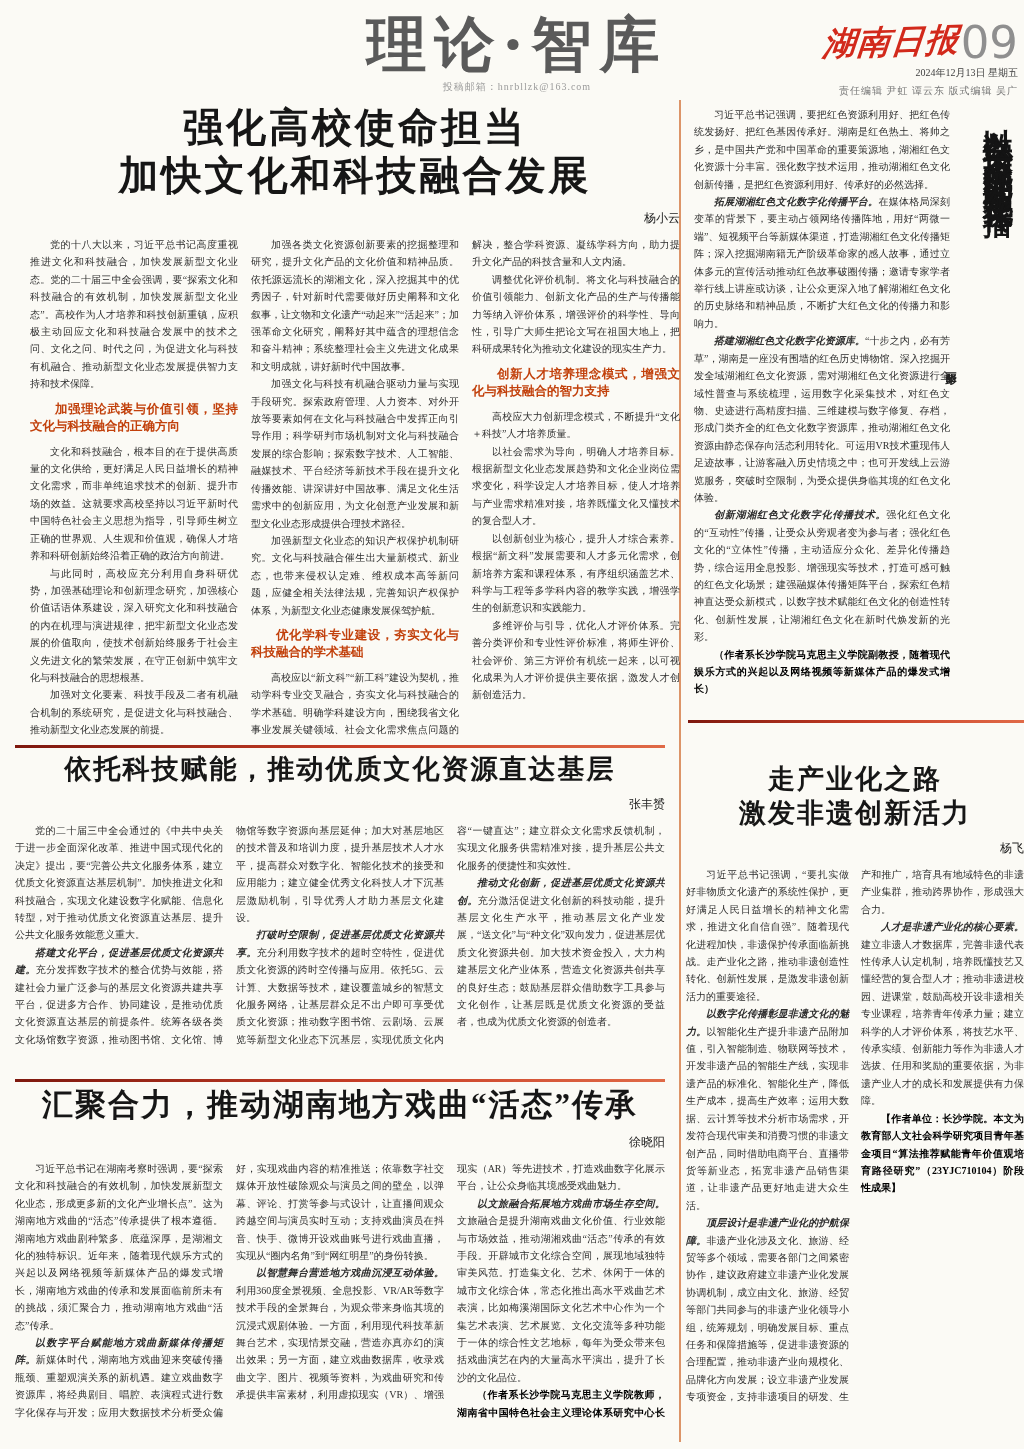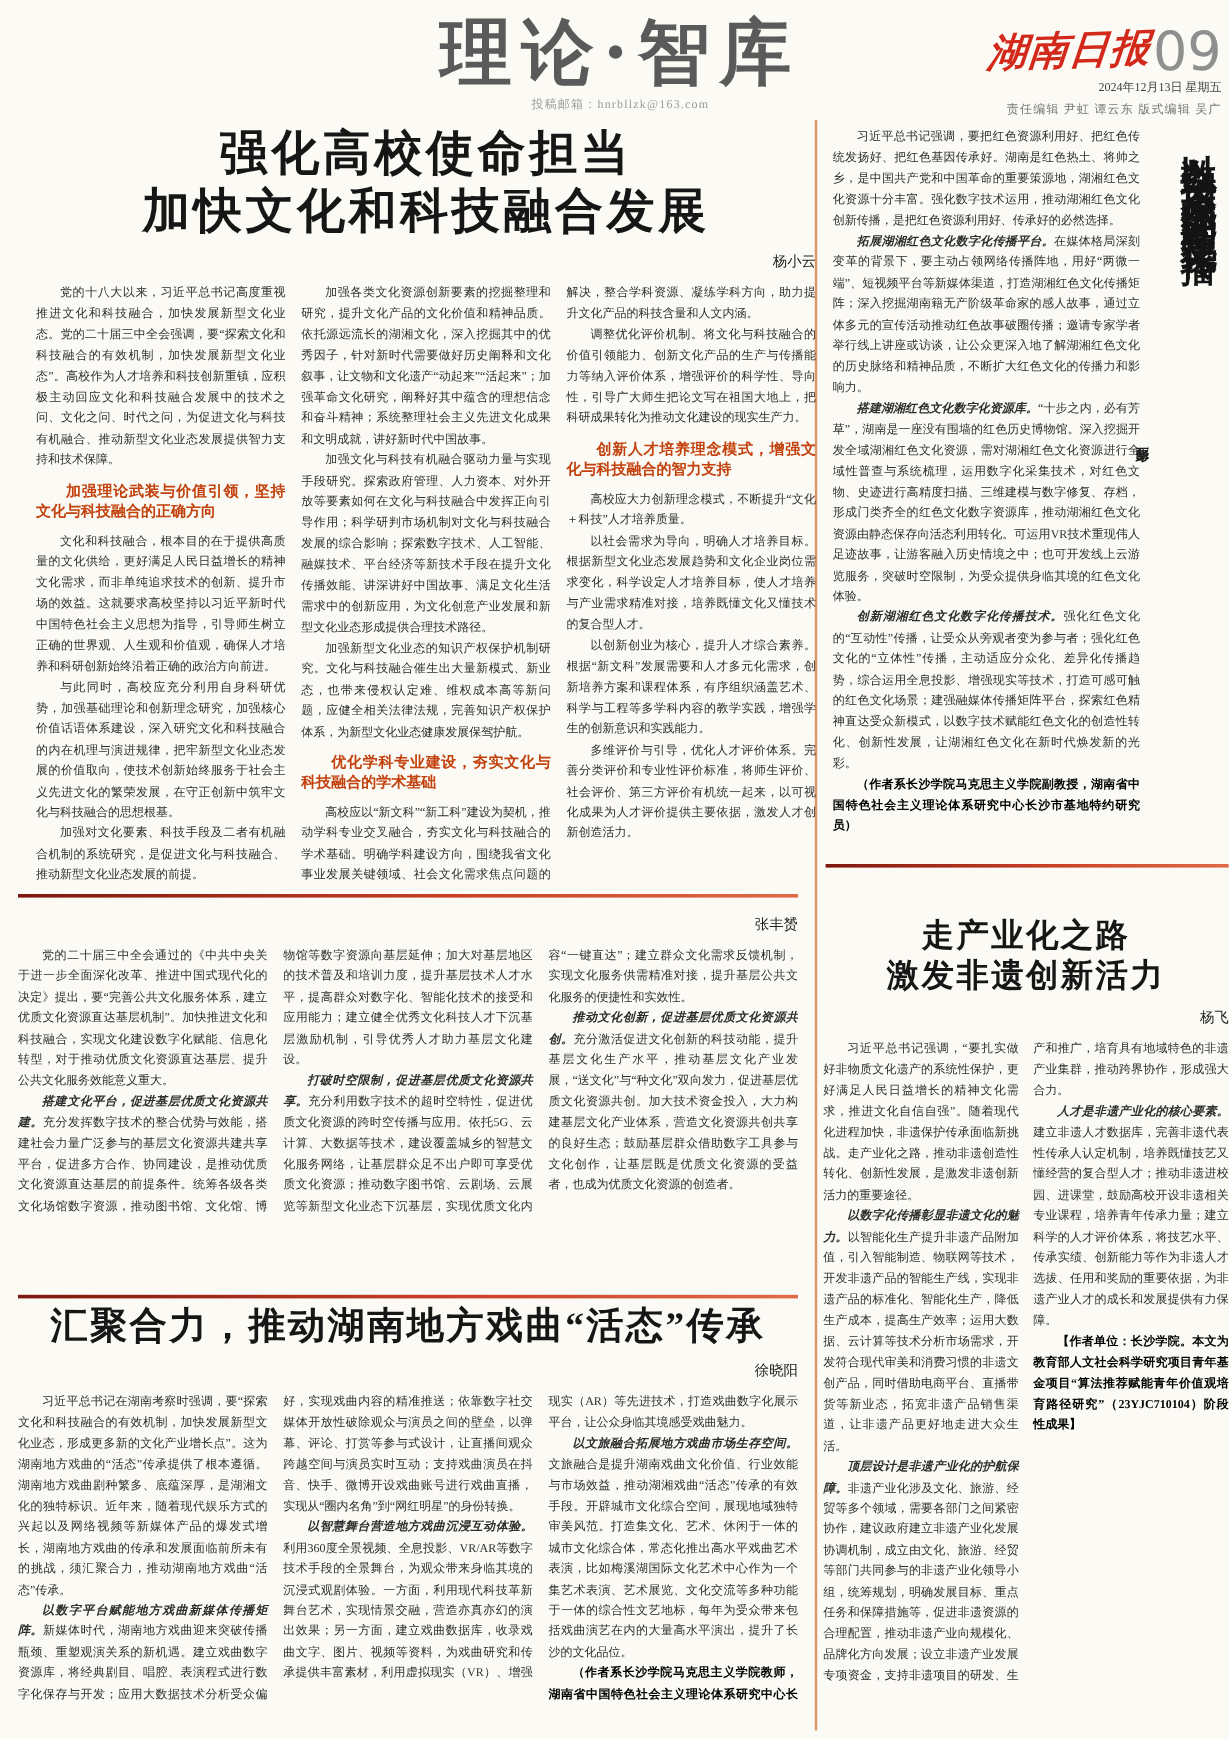--- a/index.html
+++ b/index.html
@@ -119,27 +119,28 @@
       <p>多维评价与引导，优化人才评价体系。完善分类评价和专业性评价标准，将师生评价、社会评价、第三方评价有机统一起来，以可视化成果为人才评价提供主要依据，激发人才创新创造活力。</p>
     </div>
 </div>
 
 <div class="abs" id="article-rt">
   <div class="rt-body article-body">
       <p>习近平总书记强调，要把红色资源利用好、把红色传统发扬好、把红色基因传承好。湖南是红色热土、将帅之乡，是中国共产党和中国革命的重要策源地，湖湘红色文化资源十分丰富。强化数字技术运用，推动湖湘红色文化创新传播，是把红色资源利用好、传承好的必然选择。</p>
       <p><strong class="lead">拓展湖湘红色文化数字化传播平台。</strong>在媒体格局深刻变革的背景下，要主动占领网络传播阵地，用好“两微一端”、短视频平台等新媒体渠道，打造湖湘红色文化传播矩阵；深入挖掘湖南籍无产阶级革命家的感人故事，通过立体多元的宣传活动推动红色故事破圈传播；邀请专家学者举行线上讲座或访谈，让公众更深入地了解湖湘红色文化的历史脉络和精神品质，不断扩大红色文化的传播力和影响力。</p>
       <p><strong class="lead">搭建湖湘红色文化数字化资源库。</strong>“十步之内，必有芳草”，湖南是一座没有围墙的红色历史博物馆。深入挖掘开发全域湖湘红色文化资源，需对湖湘红色文化资源进行全域性普查与系统梳理，运用数字化采集技术，对红色文物、史迹进行高精度扫描、三维建模与数字修复、存档，形成门类齐全的红色文化数字资源库，推动湖湘红色文化资源由静态保存向活态利用转化。可运用VR技术重现伟人足迹故事，让游客融入历史情境之中；也可开发线上云游览服务，突破时空限制，为受众提供身临其境的红色文化体验。</p>
       <p><strong class="lead">创新湖湘红色文化数字化传播技术。</strong>强化红色文化的“互动性”传播，让受众从旁观者变为参与者；强化红色文化的“立体性”传播，主动适应分众化、差异化传播趋势，综合运用全息投影、增强现实等技术，打造可感可触的红色文化场景；建强融媒体传播矩阵平台，探索红色精神直达受众新模式，以数字技术赋能红色文化的创造性转化、创新性发展，让湖湘红色文化在新时代焕发新的光彩。</p>
-      <p class="note">（作者系长沙学院马克思主义学院副教授，湖南省中国特色社会主义理论体系研究中心长沙市基地特约研究员）</p>
+      <p class="note">（作者系长沙学院马克思主义学院副教授，随着现代娱乐方式的兴起以及网络视频等新媒体产品的爆发式增长）</p>
     </div>
   <div id="rt-vauthor">彭丽华</div>
   <div id="rt-vtitle">以数字技术运用赋能湖湘红色文化传播</div>
 </div>
 
 <div class="abs" id="article-mid">
+  <h2 class="headline-lg">依托科技赋能，推动优质文化资源直达基层</h2>
   <div class="author">张丰赟</div>
   <div class="article-body cols3" style="height:243px">
       <p>党的二十届三中全会通过的《中共中央关于进一步全面深化改革、推进中国式现代化的决定》提出，要“完善公共文化服务体系，建立优质文化资源直达基层机制”。加快推进文化和科技融合，实现文化建设数字化赋能、信息化转型，对于推动优质文化资源直达基层、提升公共文化服务效能意义重大。</p>
       <p><strong class="lead">搭建文化平台，促进基层优质文化资源共建。</strong>充分发挥数字技术的整合优势与效能，搭建社会力量广泛参与的基层文化资源共建共享平台，促进多方合作、协同建设，是推动优质文化资源直达基层的前提条件。统筹各级各类文化场馆数字资源，推动图书馆、文化馆、博物馆等数字资源向基层延伸；加大对基层地区的技术普及和培训力度，提升基层技术人才水平，提高群众对数字化、智能化技术的接受和应用能力；建立健全优秀文化科技人才下沉基层激励机制，引导优秀人才助力基层文化建设。</p>
       <p><strong class="lead">打破时空限制，促进基层优质文化资源共享。</strong>充分利用数字技术的超时空特性，促进优质文化资源的跨时空传播与应用。依托5G、云计算、大数据等技术，建设覆盖城乡的智慧文化服务网络，让基层群众足不出户即可享受优质文化资源；推动数字图书馆、云剧场、云展览等新型文化业态下沉基层，实现优质文化内容“一键直达”；建立群众文化需求反馈机制，实现文化服务供需精准对接，提升基层公共文化服务的便捷性和实效性。</p>
       <p><strong class="lead">推动文化创新，促进基层优质文化资源共创。</strong>充分激活促进文化创新的科技动能，提升基层文化生产水平，推动基层文化产业发展，“送文化”与“种文化”双向发力，促进基层优质文化资源共创。加大技术资金投入，大力构建基层文化产业体系，营造文化资源共创共享的良好生态；鼓励基层群众借助数字工具参与文化创作，让基层既是优质文化资源的受益者，也成为优质文化资源的创造者。</p>
     </div>
 </div>
 
 <div class="abs" id="article-rb">

